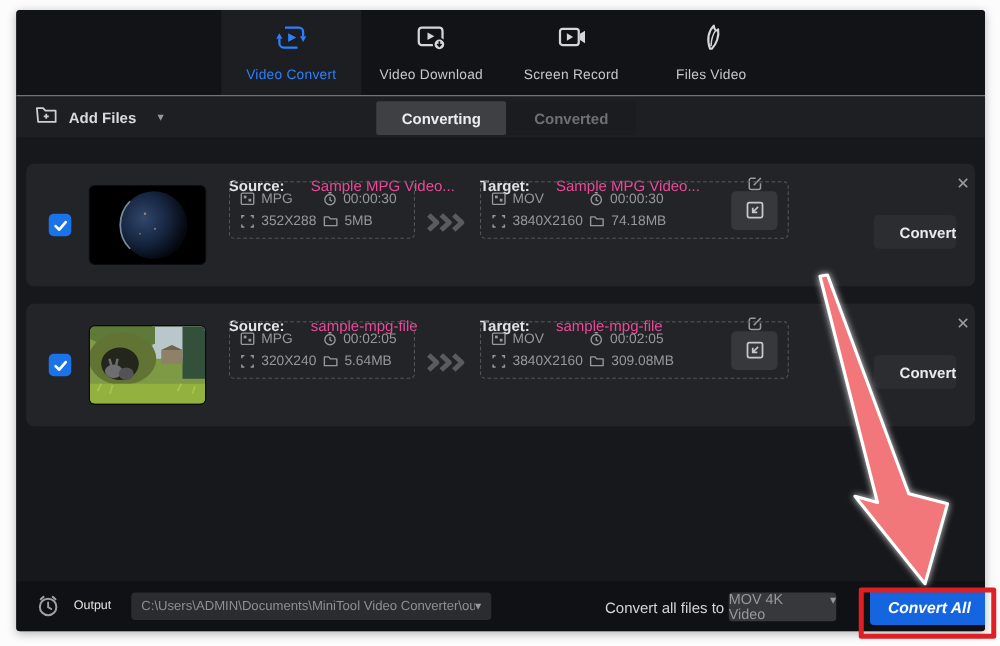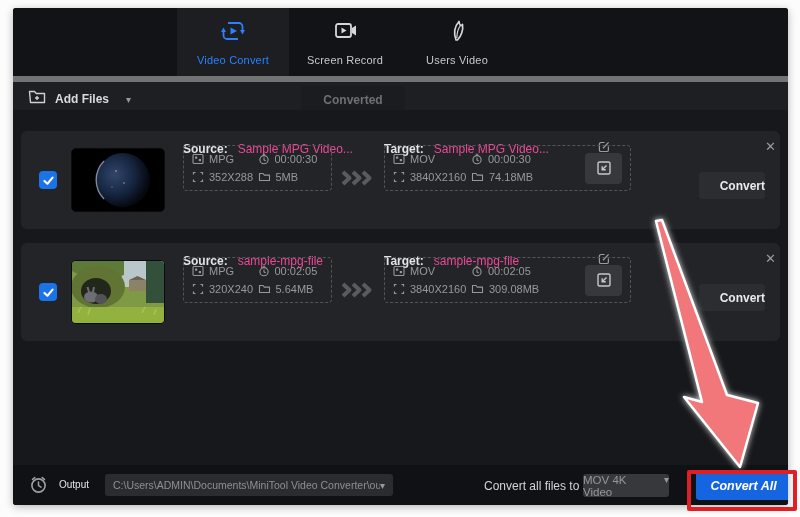--- a/index.html
+++ b/index.html
@@ -16,40 +16,40 @@
   
   .header { position:absolute; left:0; top:0; right:0; height:68px; background:#121316; }
   .nav { position:absolute; left:164px; top:0; height:68px; display:flex; }
   .nav-tab { width:112px; height:68px; display:flex; flex-direction:column; align-items:center;
              justify-content:center; gap:7px; cursor:pointer; }
   .nav-tab.active { background:#1c1e22; }
   .nav-label { font-size:11px; color:#c7c8ca; letter-spacing:.2px; }
   .nav-tab.active .nav-label { color:#2a80ff; }
   
   .toolbar { position:absolute; top:68px; left:0; right:0; height:34px; background:#1e1f23;
-             border-top:6px solid #737373; }
+             border-top:1px solid #737373; }
   .addfiles { position:absolute; left:15px; top:6px; height:22px; display:flex; align-items:center; gap:9px; cursor:pointer; }
   .addfiles-label { font-size:12px; font-weight:bold; color:#d9dadb; }
   .caret { font-size:10px; color:#97989b; }
   .addfiles .caret { margin-left:8px; }
   .segmented { position:absolute; left:288px; top:4px; height:27px; display:flex; }
   .seg { width:104px; display:flex; align-items:center; justify-content:center;
          font-size:12px; font-weight:bold; cursor:pointer; }
   .seg.active { background:#3f4044; color:#eceded; border-radius:2px; }
   .seg.inactive { background:#1b1c1f; color:#6f7074; }
   
   .content { position:absolute; top:102px; left:0; right:0; bottom:40px; background:#17181b; }
   .card { position:absolute; left:8px; width:759px; height:98px; background:#232428; border-radius:6px; }
   .card.r1 { top:21px; } .card.r2 { top:133px; }
   .checkbox { position:absolute; left:18px; top:40px; width:18px; height:18px;
               background:#1a73e8; border-radius:4px; display:flex; align-items:center;
               justify-content:center; cursor:pointer; }
   .thumb { position:absolute; left:50px; top:17px; width:94px; height:64px; border-radius:5px;
            overflow:hidden; background:#000; border:1px solid #0b0c0f; }
-  .file-title { position:absolute; top:11px; font-size:12px; display:flex; gap:10px; white-space:nowrap; }
+  .file-title { position:absolute; top:11px; font-size:12px; display:flex; gap:21px; white-space:nowrap; }
   .file-title .lbl { color:#e2e3e5; font-weight:bold; }
   .file-title .name { color:#ec4899; }
   .src-title { left:162px; } .tgt-title { left:363px; }
   .info-box { position:absolute; top:14px; height:46px; border:1px dashed #535458; border-radius:4px;
               display:grid; grid-template-columns:1fr 1fr; grid-template-rows:1fr 1fr;
               padding:4px 8px; align-items:center; }
   .src-box { left:162px; width:149px; }
   .tgt-box { left:363px; width:247px; grid-template-columns:78px 1fr 44px; }
   .cell { display:flex; align-items:center; gap:5px; font-size:11px; color:#97989c; white-space:nowrap; }
   .choose-btn { grid-row:1 / span 2; align-self:center; justify-self:end; width:37px; height:31px;
@@ -98,57 +98,69 @@
               <path d="M18 20 H7 a3.5 3.5 0 0 1 -3.5 -3.5 V13"></path>
             </g>
             <polygon points="20,11 25,11 22.5,15.5" fill="#2a80ff"></polygon>
             <polygon points="1,13 6,13 3.5,8.5" fill="#2a80ff"></polygon>
             <polygon points="10.5,8.5 17,12 10.5,15.5" fill="#2a80ff"></polygon>
           </svg>
         </span>
         <span class="nav-label">Video Convert</span>
       </div>
 
+      <div class="nav-tab">
+        <span>
+          <svg width="26" height="24" viewBox="0 0 26 24">
+            <rect x="3" y="4" width="19" height="14" rx="2.5" fill="none" stroke="#d5d6d8" stroke-width="1.8"></rect>
+            <polygon points="10,8 15.5,11 10,14" fill="#d5d6d8"></polygon>
+            <circle cx="19.5" cy="17.5" r="4.6" fill="#d5d6d8" stroke="#121316" stroke-width="1.4"></circle>
+            <path d="M19.5 15 v3.6 M17.8 17.2 l1.7 1.8 1.7 -1.8" fill="none" stroke="#121316" stroke-width="1.3"></path>
+          </svg>
+        </span>
+        <span class="nav-label">Video Download</span>
+      </div>
 
       <div class="nav-tab">
         <span>
           <svg width="26" height="24" viewBox="0 0 26 24">
             <rect x="4" y="5" width="15" height="13" rx="2" fill="none" stroke="#d5d6d8" stroke-width="1.8"></rect>
             <polygon points="9.5,8.5 14.5,11.5 9.5,14.5" fill="#d5d6d8"></polygon>
             <polygon points="20,9 24,6.5 24,16.5 20,14" fill="#d5d6d8"></polygon>
           </svg>
         </span>
         <span class="nav-label">Screen Record</span>
       </div>
 
       <div class="nav-tab">
         <span>
           <svg width="26" height="24" viewBox="0 0 26 24">
             <path d="M12 21 C9.5 14 10.5 7.5 15 2.5 C15.5 6 17 7.5 18.5 5.5 C19.5 11 17 17.5 13.5 21 Z" fill="none" stroke="#d5d6d8" stroke-width="1.7" stroke-linejoin="round"></path>
             <path d="M12.8 19 C13 13.5 14.5 9 16.5 6.5" fill="none" stroke="#d5d6d8" stroke-width="1.2"></path>
           </svg>
         </span>
-        <span class="nav-label">Users Video</span>
+        <span class="nav-label">Files Video</span>
       </div>
 
     </div>
   </div>
 
   <div class="toolbar">
     <div class="addfiles">
       <span>
         <svg width="18" height="16" viewBox="0 0 18 16">
           <path d="M1.5 2.5 h5 l1.8 2 h8.2 v9 h-14 z" fill="none" stroke="#cfd0d2" stroke-width="1.4" stroke-linejoin="round"></path>
           <path d="M9 7 v4 M7 9 h4" stroke="#cfd0d2" stroke-width="1.4"></path>
         </svg>
       </span>
       <span class="addfiles-label">Add Files</span>
       <span class="caret">▾</span>
     </div>
     <div class="segmented">
+      <div class="seg active">Converting</div>
       <div class="seg inactive">Converted</div>
     </div>
   </div>
 
   <div class="content">
 
     <div class="card r1">
       <div class="checkbox">
         <svg width="13" height="13" viewBox="0 0 16 16">
           <polyline points="3,8.5 6.7,12 13,4.5" fill="none" stroke="#fff" stroke-width="2.6" stroke-linecap="round" stroke-linejoin="round"></polyline>

